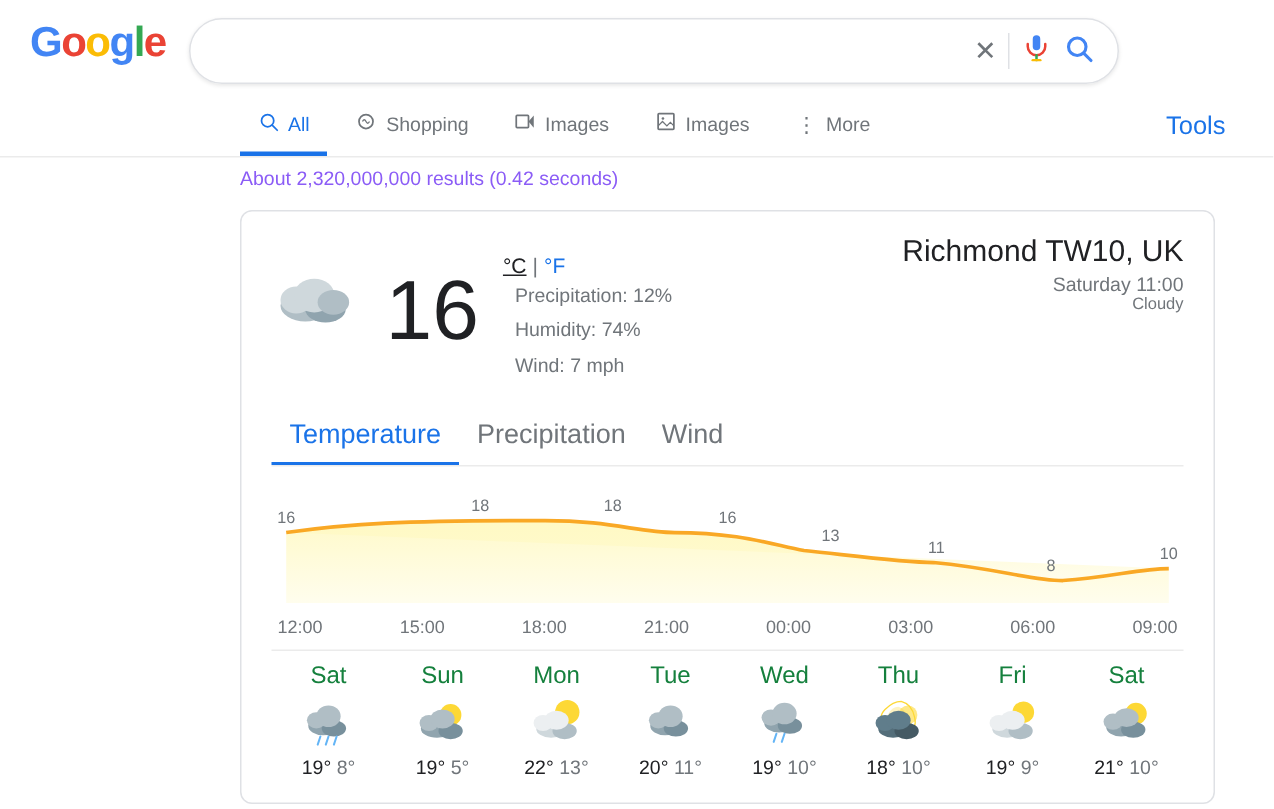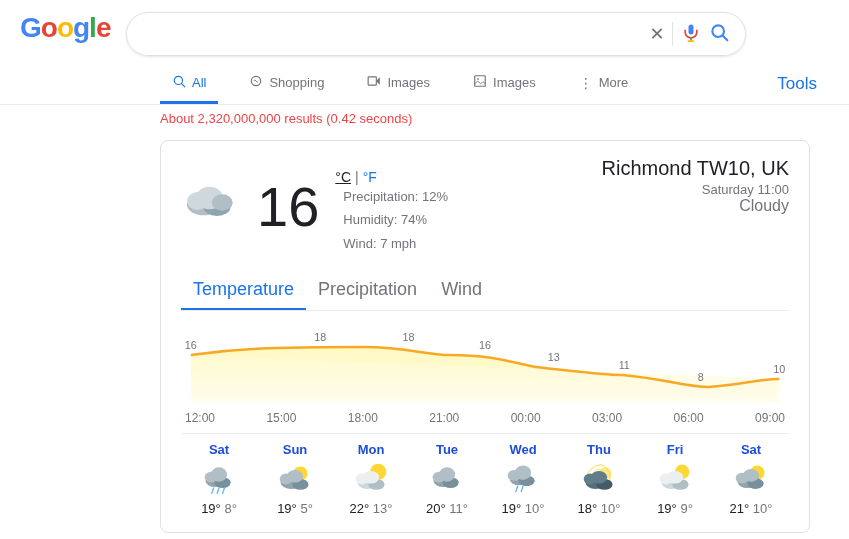--- a/index.html
+++ b/index.html
@@ -17,61 +17,61 @@
     .logo-e { color: #EA4335; }
 
     .search-bar { display: flex; align-items: center; flex: 1; max-width: 620px; border: 1px solid #dfe1e5; border-radius: 24px; padding: 6px 16px; height: 44px; gap: 8px; box-shadow: 0 1px 3px rgba(0,0,0,0.1); }
     .search-input { flex: 1; border: none; outline: none; font-size: 16px; color: #202124; background: transparent; }
     .search-clear { color: #70757a; cursor: pointer; font-size: 18px; }
     .search-divider { width: 1px; height: 24px; background: #dfe1e5; }
     .search-mic { color: #4285F4; cursor: pointer; font-size: 20px; }
     .search-icon-btn { color: #4285F4; cursor: pointer; font-size: 18px; }
 
     
-    .nav { display: flex; align-items: center; padding: 0 20px 0 160px; border-bottom: 1px solid #ebebeb; gap: 19px; }
+    .nav { display: flex; align-items: center; padding: 0 20px 0 160px; border-bottom: 1px solid #ebebeb; gap: 7px; }
     .nav-item { display: flex; align-items: center; gap: 6px; padding: 10px 12px; font-size: 13px; color: #70757a; cursor: pointer; border-bottom: 3px solid transparent; text-decoration: none; white-space: nowrap; }
     .nav-item.active { color: #1a73e8; border-bottom: 3px solid #1a73e8; }
     .nav-item .nav-icon { font-size: 14px; }
     .nav-tools { margin-left: auto; color: #1a73e8; cursor: pointer; padding: 10px 12px; font-size: 17px; }
 
     
-    .results-info { padding: 6px 20px 6px 160px; font-size: 13px; color: #ef4444; }
+    .results-info { padding: 6px 20px 6px 160px; font-size: 13px; color: #8b5cf6; }
 
     
     .weather-card { margin: 8px 20px 8px 160px; border: 1px solid #dfe1e5; border-radius: 8px; padding: 16px 20px; max-width: 650px; }
 
     .weather-main { display: flex; align-items: flex-start; justify-content: space-between; margin-bottom: 16px; }
     .weather-left { display: flex; align-items: center; gap: 16px; }
     .weather-icon-area { font-size: 48px; color: #9aa0a6; }
     .weather-temp { font-size: 56px; font-weight: 300; color: #202124; }
     .weather-unit { display: flex; gap: 4px; font-size: 14px; color: #70757a; align-items: flex-start; margin-top: 8px; }
     .weather-unit span { cursor: pointer; color: #1a73e8; }
     .weather-unit .divider { color: #70757a; }
     .weather-details { font-size: 13px; color: #70757a; line-height: 1.8; margin-left: 8px; }
     .weather-right { text-align: right; }
     .weather-location { font-size: 20px; font-weight: 400; }
     .weather-datetime { font-size: 13px; color: #70757a; margin-top: 2px; }
-    .weather-condition { font-size: 16px; color: #70757a; }
+    .weather-condition { font-size: 11px; color: #70757a; }
 
     
     .weather-tabs { display: flex; gap: 0; border-bottom: 1px solid #ebebeb; margin-bottom: 16px; }
     .weather-tab { padding: 8px 12px; font-size: 18px; color: #70757a; cursor: pointer; border-bottom: 2px solid transparent; }
     .weather-tab.active { color: #1a73e8; border-bottom: 2px solid #1a73e8; }
 
     
     .chart-container { position: relative; height: 80px; margin-bottom: 4px; }
     .chart-svg { width: 100%; height: 80px; }
 
     
     .time-labels { display: flex; justify-content: space-between; font-size: 12px; color: #70757a; margin-bottom: 8px; padding: 0 4px; }
 
     
     .daily-forecast { display: flex; justify-content: space-between; padding-top: 8px; border-top: 1px solid #ebebeb; }
     .day-item { display: flex; flex-direction: column; align-items: center; gap: 4px; flex: 1; }
-    .day-name { font-size: 13px; font-weight: 700; color: #1d4ed8; }
+    .day-name { font-size: 16px; font-weight: 400; color: #15803d; }
     .day-icon { font-size: 28px; height: 36px; display: flex; align-items: center; justify-content: center; }
     .day-temp { font-size: 13px; color: #202124; }
     .day-temp .low { color: #70757a; }
 
     
     .card-footer { display: flex; justify-content: flex-end; gap: 8px; font-size: 12px; color: #70757a; padding-top: 8px; margin-top: 4px; }
     .card-footer a { color: #1a73e8; text-decoration: none; }
 
     
     .mic-svg { width: 20px; height: 20px; }

